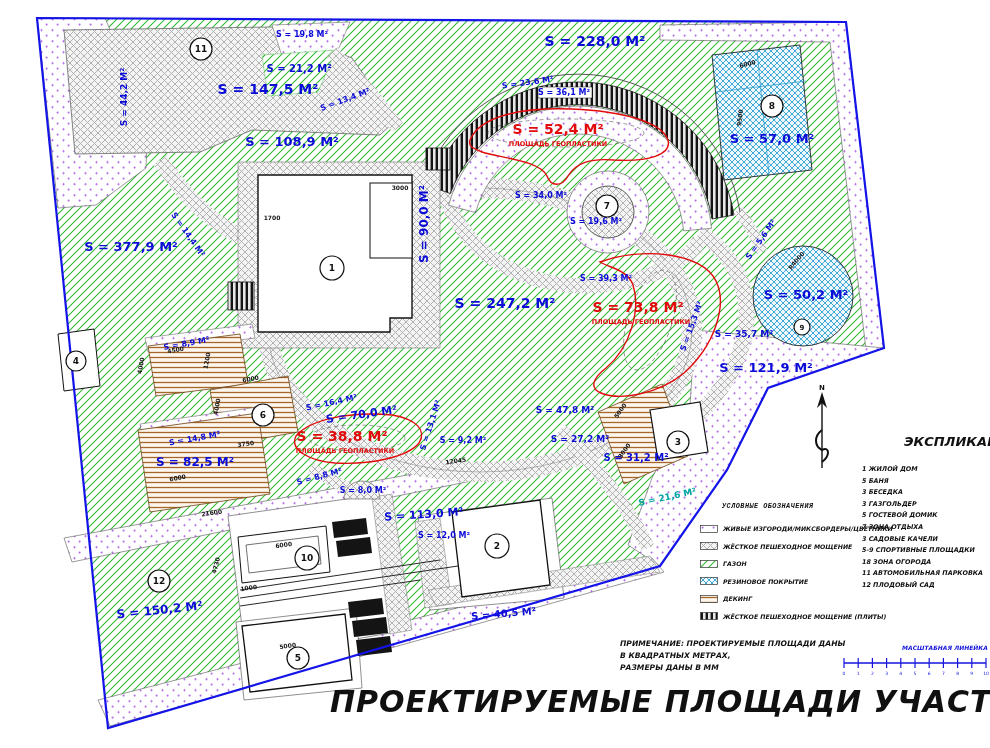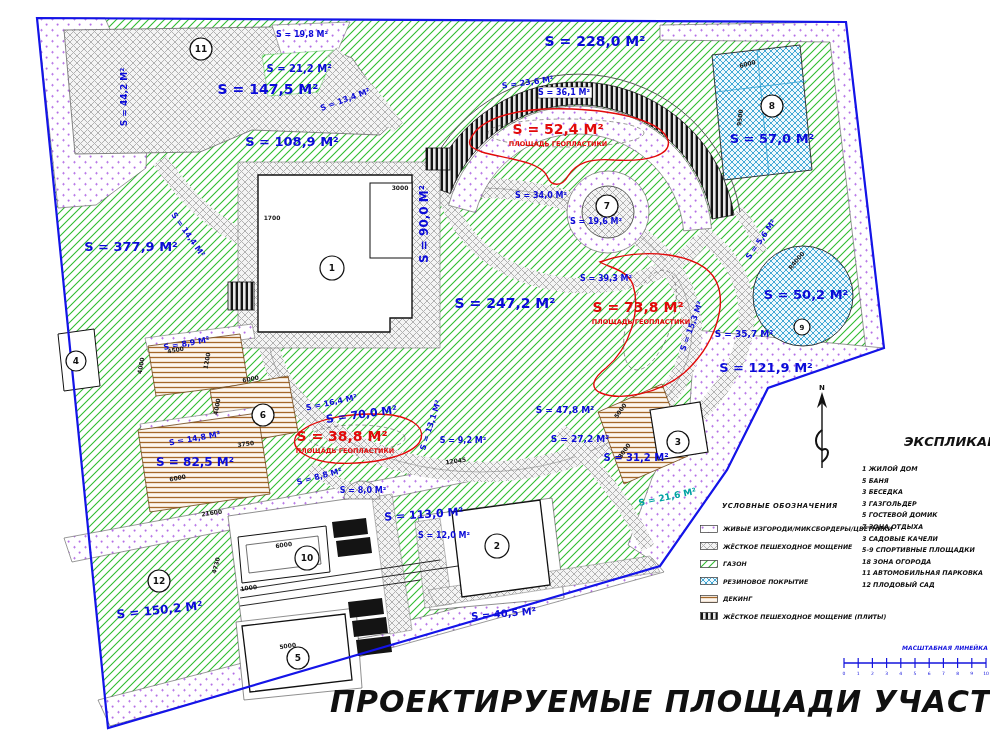--- a/index.html
+++ b/index.html
@@ -2,21 +2,21 @@
 <html><head>
 <meta charset="utf-8">
 <style>
   html,body{margin:0;padding:0;width:990px;height:748px;background:#fff;overflow:hidden;
     font-family:"DejaVu Sans",sans-serif;}
   #stage{position:relative;width:990px;height:748px;}
   #plan-svg{position:absolute;left:0;top:0;}
   .panel{position:absolute;color:#111;}
   .cadtext{font-style:italic;font-weight:bold;}
   #legend{left:700px;top:502px;width:260px;font-size:6.2px;}
-  #legend .heading{font-size:6.8px;margin-left:22px;margin-bottom:14px;letter-spacing:.5px;}
+  #legend .heading{font-size:6.8px;margin-left:22px;margin-bottom:14px;letter-spacing:.5px;font-family:Liberation Mono, monospace;}
   .legend-item{display:flex;align-items:center;margin-bottom:8.5px;height:9px;}
   .legend-item svg{flex:0 0 auto;margin-right:5px;border:0;}
   #explication{left:862px;top:434px;width:125px;font-size:6.4px;}
   #explication .heading{font-size:13px;margin-left:42px;margin-bottom:16px;}
   .explication-item{margin-bottom:3.6px;white-space:nowrap;}
   #note{left:620px;top:638px;width:330px;font-size:7.6px;line-height:1.55;}
   #scalebar{left:840px;top:644px;width:150px;}
   #scalebar .heading{color:#1414dd;font-size:6px;text-align:center;margin-left:60px;margin-bottom:4px;}
   #title{left:330px;top:684px;width:580px;text-align:center;font-size:30px;
     font-style:italic;font-weight:bold;color:#101010;letter-spacing:1px;white-space:nowrap;}
@@ -320,20 +320,25 @@
         <div class="explication-item">5 ГОСТЕВОЙ ДОМИК</div>
         <div class="explication-item">7 ЗОНА ОТДЫХА</div>
         <div class="explication-item">3 САДОВЫЕ КАЧЕЛИ</div>
         <div class="explication-item">5-9 СПОРТИВНЫЕ ПЛОЩАДКИ</div>
         <div class="explication-item">18 ЗОНА ОГОРОДА</div>
         <div class="explication-item">11 АВТОМОБИЛЬНАЯ ПАРКОВКА</div>
         <div class="explication-item">12 ПЛОДОВЫЙ САД</div>
       </div>
 </div>
 
+<div id="note" class="panel cadtext">
+      <div>ПРИМЕЧАНИЕ: ПРОЕКТИРУЕМЫЕ ПЛОЩАДИ ДАНЫ</div>
+      <div>В КВАДРАТНЫХ МЕТРАХ,</div>
+      <div>РАЗМЕРЫ ДАНЫ В ММ</div>
+    </div>
 
 <div id="scalebar" class="panel">
   <div class="heading cadtext">МАСШТАБНАЯ ЛИНЕЙКА</div>
   <svg id="ruler-svg" width="150" height="22">
         <line x1="4" y1="8" x2="146" y2="8" stroke="#1414dd" stroke-width="1.4"></line>
         <line x1="4" y1="3" x2="4" y2="13" stroke="#1414dd" stroke-width="1.2"></line>
         <text x="4" y="20" font-size="4.5" text-anchor="middle" fill="#1414dd">0</text>
         <line x1="18.2" y1="3" x2="18.2" y2="13" stroke="#1414dd" stroke-width="1.2"></line>
         <text x="18.2" y="20" font-size="4.5" text-anchor="middle" fill="#1414dd">1</text>
         <line x1="32.4" y1="3" x2="32.4" y2="13" stroke="#1414dd" stroke-width="1.2"></line>

